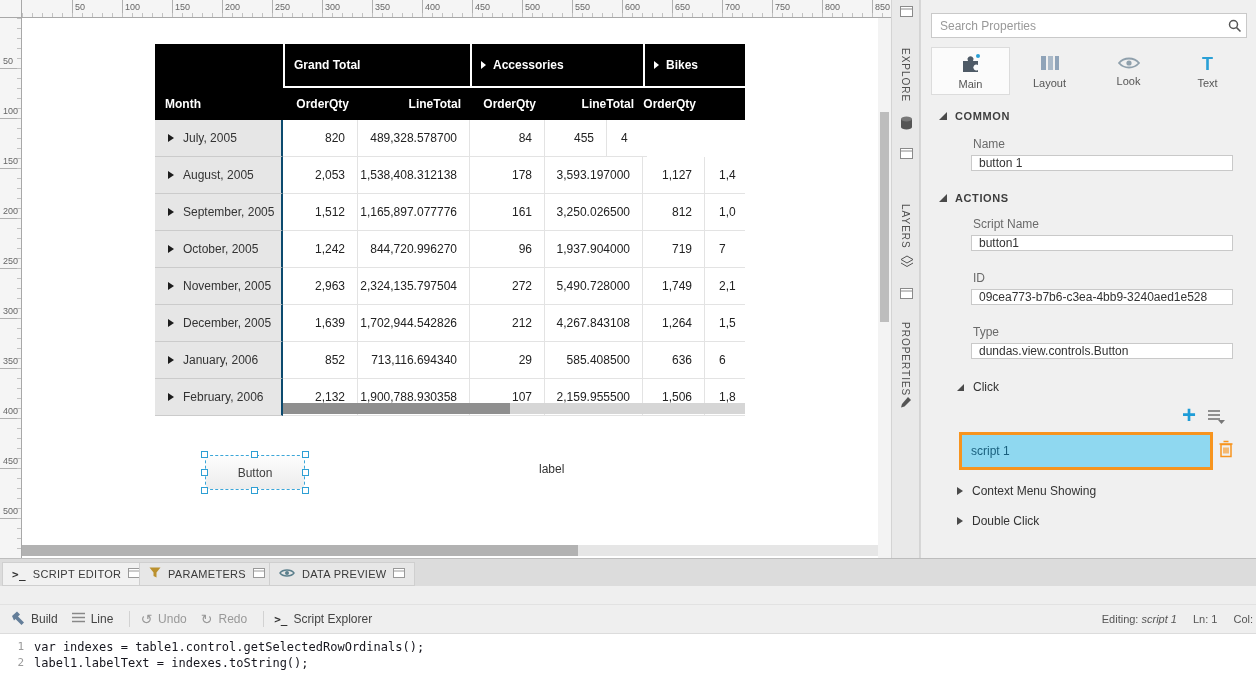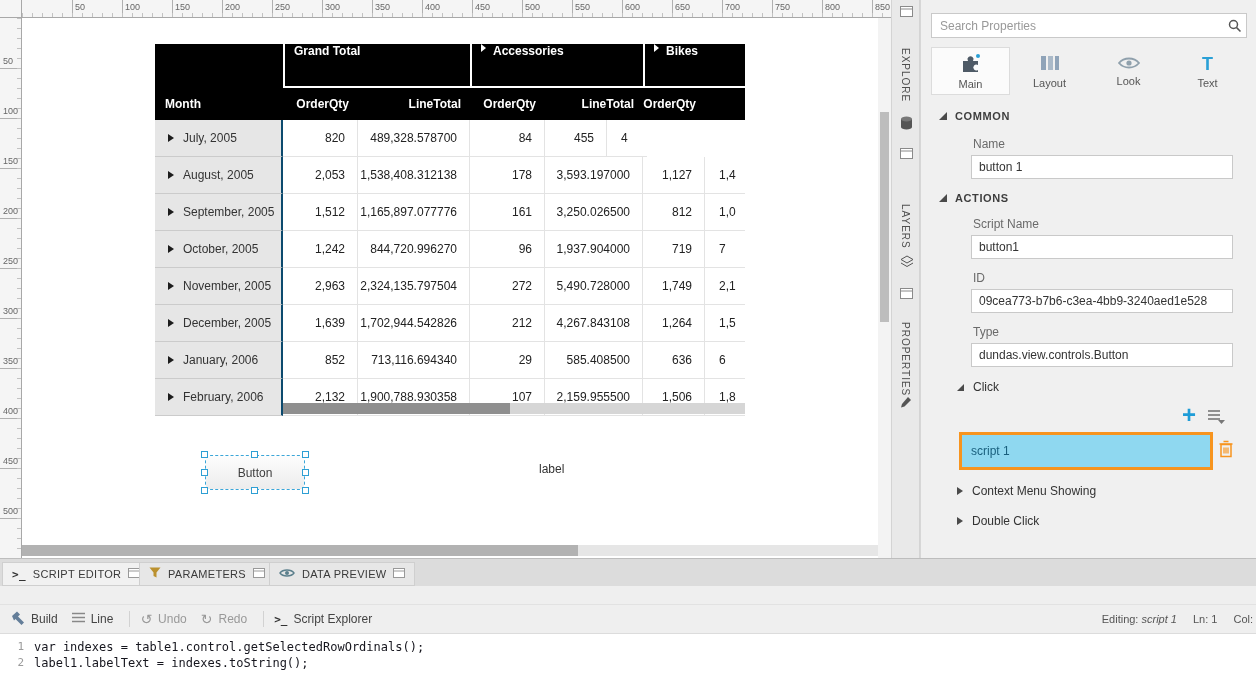--- a/index.html
+++ b/index.html
@@ -27,21 +27,21 @@
   
   #canvas{position:absolute;left:22px;top:18px;width:856px;height:540px;background:#fff;overflow:hidden}
 
   .tbl{position:absolute;left:133px;top:26px;width:590px}
   .tbl-head{display:flex}
   .month-head{width:128px;height:76px;background:#000;color:#fff;display:flex;
     align-items:flex-end;padding:0 0 9px 10px;font-size:12px;font-weight:bold}
   .head-right{width:462px}
   .group-row{display:flex;height:42px}
   .tg-cell{background:#000;color:#fff;border-left:2px solid #fff;display:flex;
-    align-items:flex-start;padding-left:9px;font-size:12px;font-weight:bold}
+    align-items:center;padding-left:9px;font-size:12px;font-weight:bold}
   .g-arrow{width:0;height:0;border-left:5px solid #fff;border-top:4px solid transparent;
     border-bottom:4px solid transparent;margin-right:7px}
   .g-label{white-space:nowrap}
   .col-row{display:flex;height:34px;border-top:2px solid #fff}
   .tc-cell{background:#000;color:#fff;font-size:12px;font-weight:bold;display:flex;
     align-items:center;justify-content:flex-end;padding-right:9px;overflow:hidden}
   .t-row{display:flex;height:37px}
   .t-month{width:128px;background:#e6e6e6;display:flex;align-items:center;font-size:12px;
     color:#333;border-bottom:1px solid #cbcbcb;border-right:2px solid #0c4a6e}
   .t-exp{width:0;height:0;border-left:6px solid #1c1c1c;border-top:4px solid transparent;
@@ -91,21 +91,21 @@
     justify-content:center;gap:3px;font-size:11px;color:#555}
   .ptab.selected{background:#fbfbfb;border:1px solid #dcdcdc}
   .ptab .t-ico{font-size:18px;font-weight:bold;color:#2aa0d6;line-height:20px}
   .tri-exp{width:0;height:0;border-bottom:8px solid #4a4a4a;border-left:8px solid transparent}
   .tri-exp.small{border-bottom-width:7px;border-left-width:7px}
   .tri-right{width:0;height:0;border-left:6px solid #4a4a4a;border-top:4px solid transparent;
     border-bottom:4px solid transparent}
   .section-h{position:absolute;display:flex;align-items:center;gap:8px;font-size:11px;
     font-weight:bold;color:#3e3e3e;letter-spacing:.6px}
   .prop-label{position:absolute;font-size:12px;color:#6a6a6a}
-  .prop-input{position:absolute;width:262px;height:24px;border:1px solid #c9c9c9;background:#fff;
+  .prop-input{position:absolute;width:262px;height:16px;border:1px solid #c9c9c9;background:#fff;
     font-size:12px;font-family:"Liberation Sans",sans-serif;color:#333;padding:0 7px}
   .collapsible{position:absolute;display:flex;align-items:center;gap:9px;font-size:12px;color:#333}
   .plus-btn{position:absolute;left:255px;top:403px;width:26px;height:26px;font-size:24px;
     font-weight:bold;color:#1e9cd7;line-height:24px;text-align:center}
   .menu-btn{position:absolute;left:286px;top:409px}
   .script-item{position:absolute;left:38px;top:432px;width:254px;height:38px;
     border:3px solid #f7941e;background:#8fd8f0;display:flex;align-items:center;
     padding-left:9px;font-size:12px;color:#195f7d}
   .trash-btn{position:absolute;left:297px;top:439px}
 

